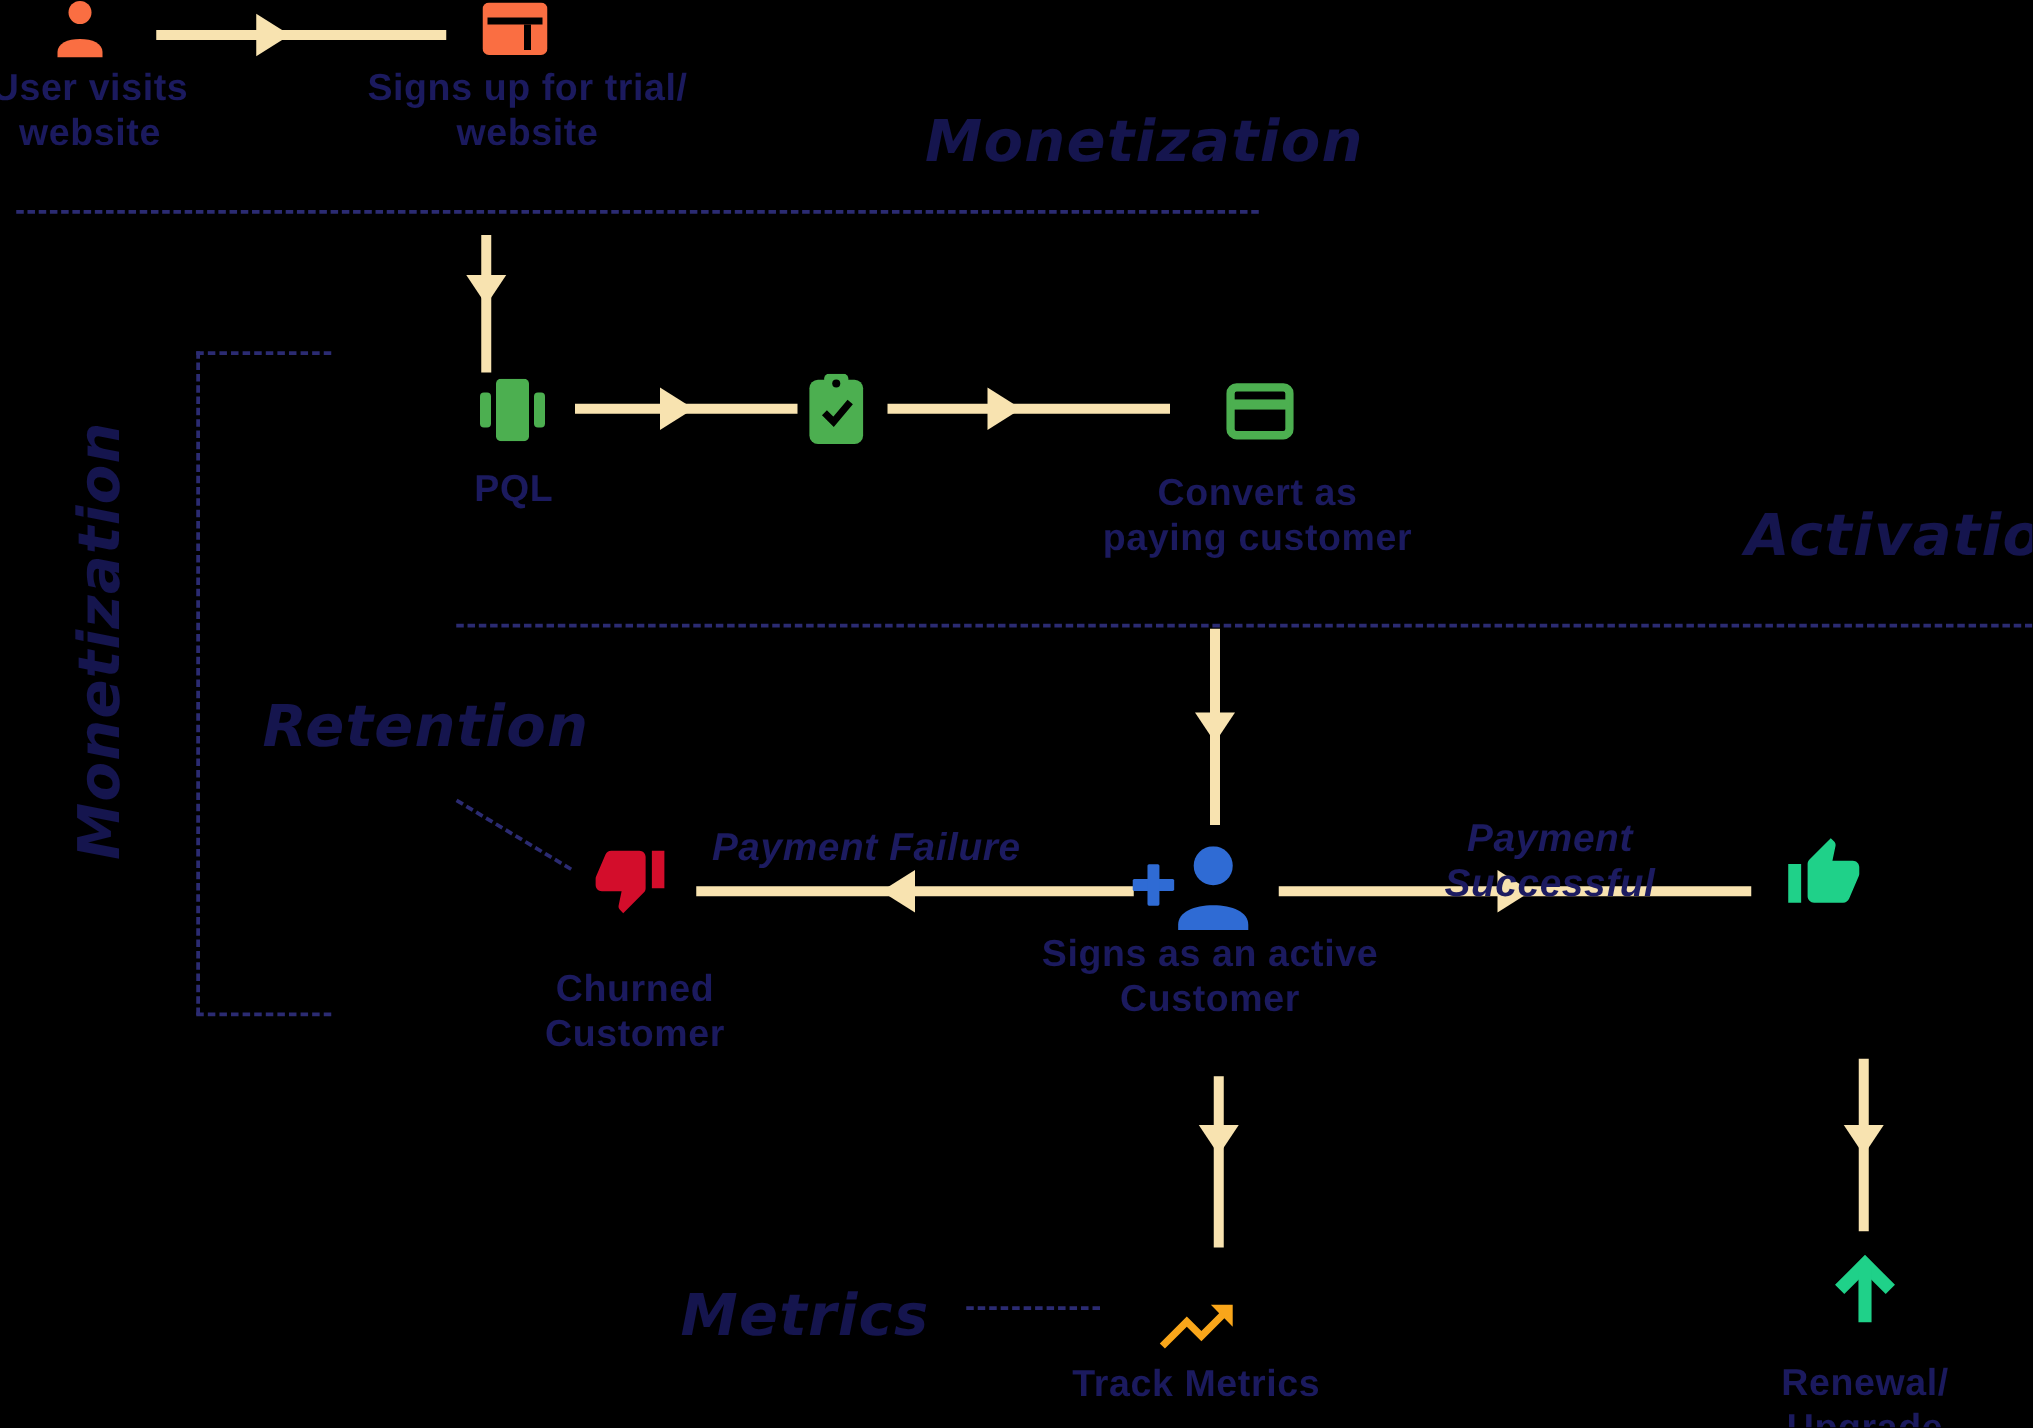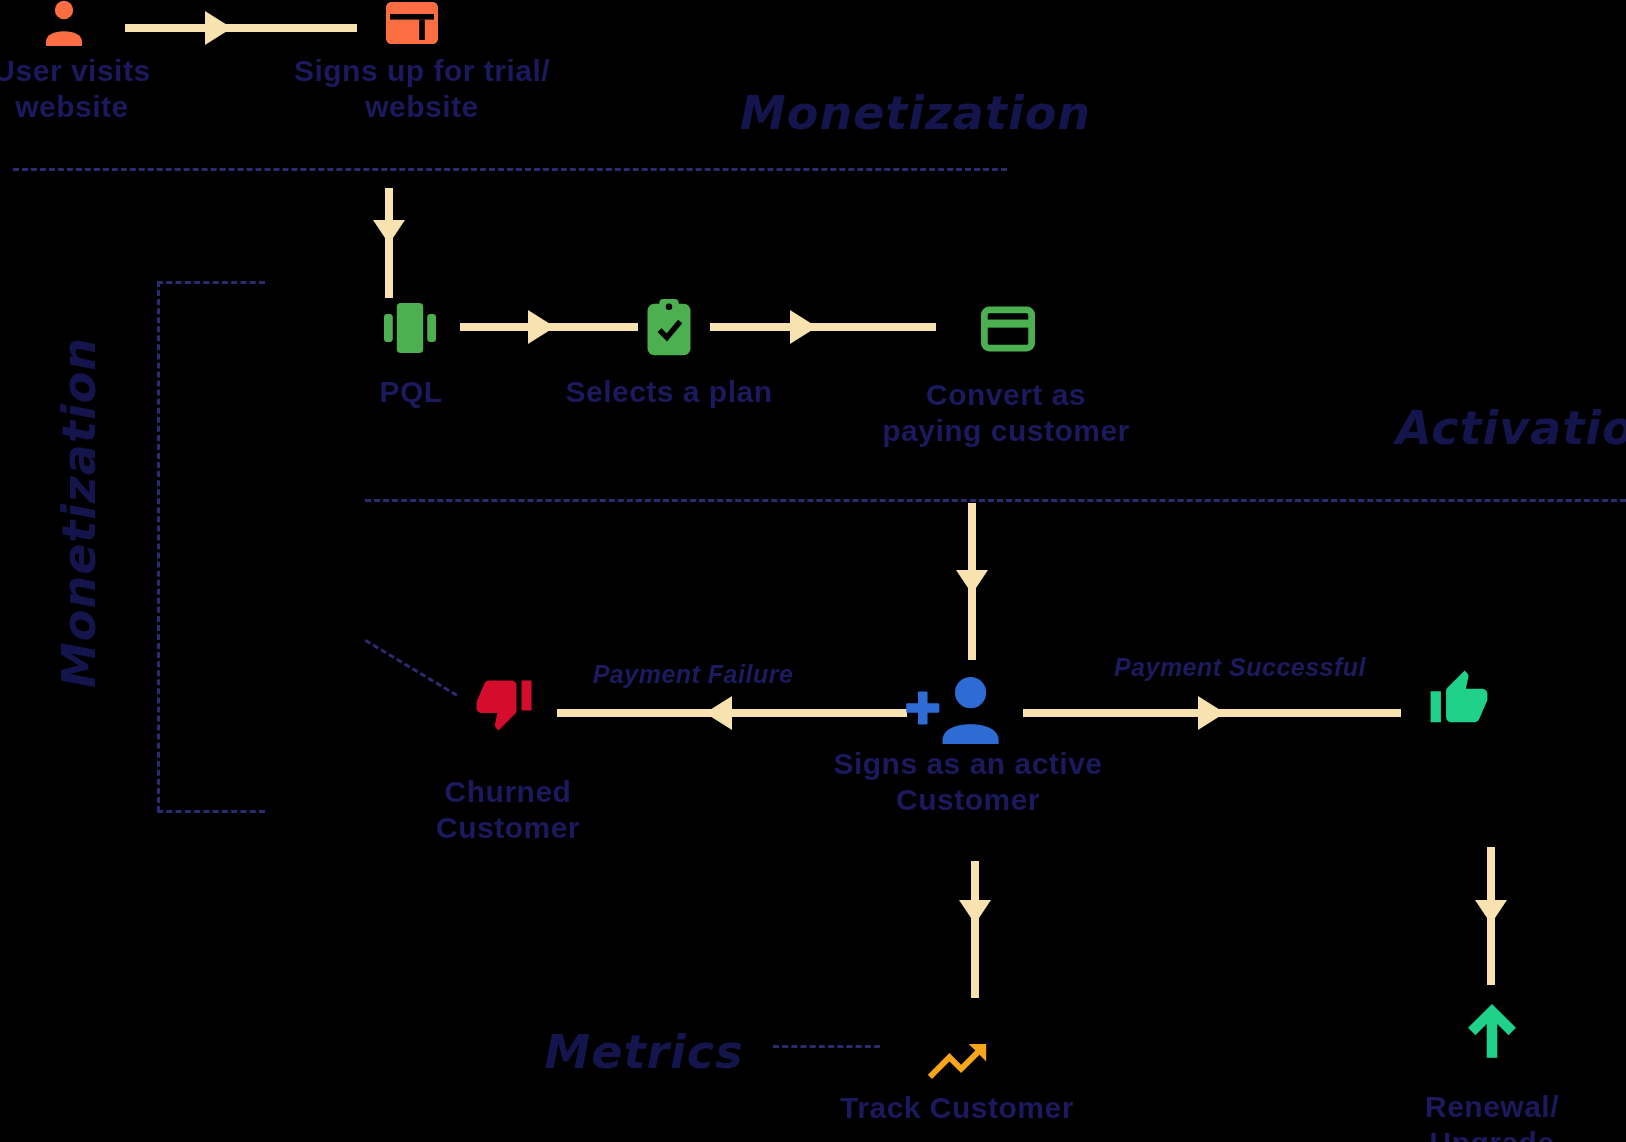--- a/index.html
+++ b/index.html
@@ -7,21 +7,21 @@
           font-family:"Liberation Sans", sans-serif;}
   .abs{position:absolute;}
 
   
   .lbl{position:absolute;color:#1b1a5e;font-size:30px;font-weight:700;line-height:36px;
        text-align:center;white-space:pre-line;letter-spacing:.5px;}
   
   .stage{position:absolute;color:#15154e;font-size:46px;font-weight:700;font-style:italic;
          font-family:"DejaVu Sans", sans-serif;text-align:center;letter-spacing:1px;}
   
-  .edge{position:absolute;color:#1c1b60;font-size:25px;font-style:italic;font-weight:600;
+  .edge{position:absolute;color:#1c1b60;font-size:31px;font-style:italic;font-weight:600;
         text-align:center;letter-spacing:.5px;}
 
   
   .hline{position:absolute;height:8px;background:#F8E3B0;}
   .vline{position:absolute;width:8px;background:#F8E3B0;}
   .tri-r{position:absolute;width:0;height:0;border-top:17px solid transparent;
          border-bottom:17px solid transparent;border-left:27px solid #F8E3B0;}
   .tri-l{position:absolute;width:0;height:0;border-top:17px solid transparent;
          border-bottom:17px solid transparent;border-right:27px solid #F8E3B0;}
   .tri-d{position:absolute;width:0;height:0;border-left:16px solid transparent;
@@ -48,20 +48,21 @@
   <div class="dash-h" style="left:13px;top:168px;width:994px;"></div>
   <div class="dash-h" style="left:365px;top:499px;width:1261px;"></div>
   <div class="dash-h" style="left:773px;top:1045px;width:107px;"></div>
   <div class="dash-v" style="left:157px;top:281px;height:531px;"></div>
   <div class="dash-h" style="left:157px;top:281px;width:108px;"></div>
   <div class="dash-h" style="left:157px;top:810px;width:108px;"></div>
   <div class="dash-h" style="left:366px;top:639px;width:107px;transform:rotate(31deg);transform-origin:0 0;"></div>
 
   <div class="stage" style="left:740px;top:86px;width:306px;">Monetization</div>
   <div class="stage" style="left:1396px;top:401px;width:232px;">Activation</div>
+  <div class="stage" style="left:210px;top:554px;width:216px;">Retention</div>
   <div class="stage" style="left:-72px;top:512px;width:302px;height:50px;line-height:50px;transform:rotate(-90deg);">Monetization</div>
   <div class="stage" style="left:544px;top:1025px;width:200px;font-style:italic;">Metrics</div>
 
   <div class="hline" style="left:125px;top:24px;width:232px;"></div>
   <div class="tri-r" style="left:205px;top:11px;"></div>
 
   <div class="vline" style="left:385px;top:188px;height:110px;"></div>
   <div class="tri-d" style="left:373px;top:220px;"></div>
 
   <div class="hline" style="left:460px;top:323px;width:178px;"></div>
@@ -139,24 +140,23 @@
   <svg class="abs" style="left:1461px;top:997px;width:62px;height:62px;" viewBox="0 0 24 26">
     <path d="M3.5 14.5 L12 6 L20.5 14.5" fill="none" stroke="#1FD189" stroke-width="4.4"></path>
     <path d="M12 7 V25.5" fill="none" stroke="#1FD189" stroke-width="4.4"></path>
   </svg>
 
   <div class="lbl" style="left:-30px;top:53px;width:204px;">User visits
 website</div>
   <div class="lbl" style="left:270px;top:53px;width:304px;">Signs up for trial/
 website</div>
   <div class="lbl" style="left:336px;top:374px;width:150px;">PQL</div>
-  <div class="lbl" style="left:544px;top:374px;width:250px;">Selects a plan</div>
   <div class="lbl" style="left:854px;top:377px;width:304px;">Convert as
 paying customer</div>
   <div class="lbl" style="left:816px;top:746px;width:304px;">Signs as an active
 Customer</div>
   <div class="lbl" style="left:381px;top:774px;width:254px;">Churned
 Customer</div>
-  <div class="lbl" style="left:830px;top:1090px;width:254px;">Track Customer</div>
+  <div class="lbl" style="left:830px;top:1090px;width:254px;">Track Metrics</div>
   <div class="lbl" style="left:1365px;top:1069px;width:254px;margin-top:20px;">Renewal/
 Upgrade</div>
 
 </div>
 
 </body></html>

